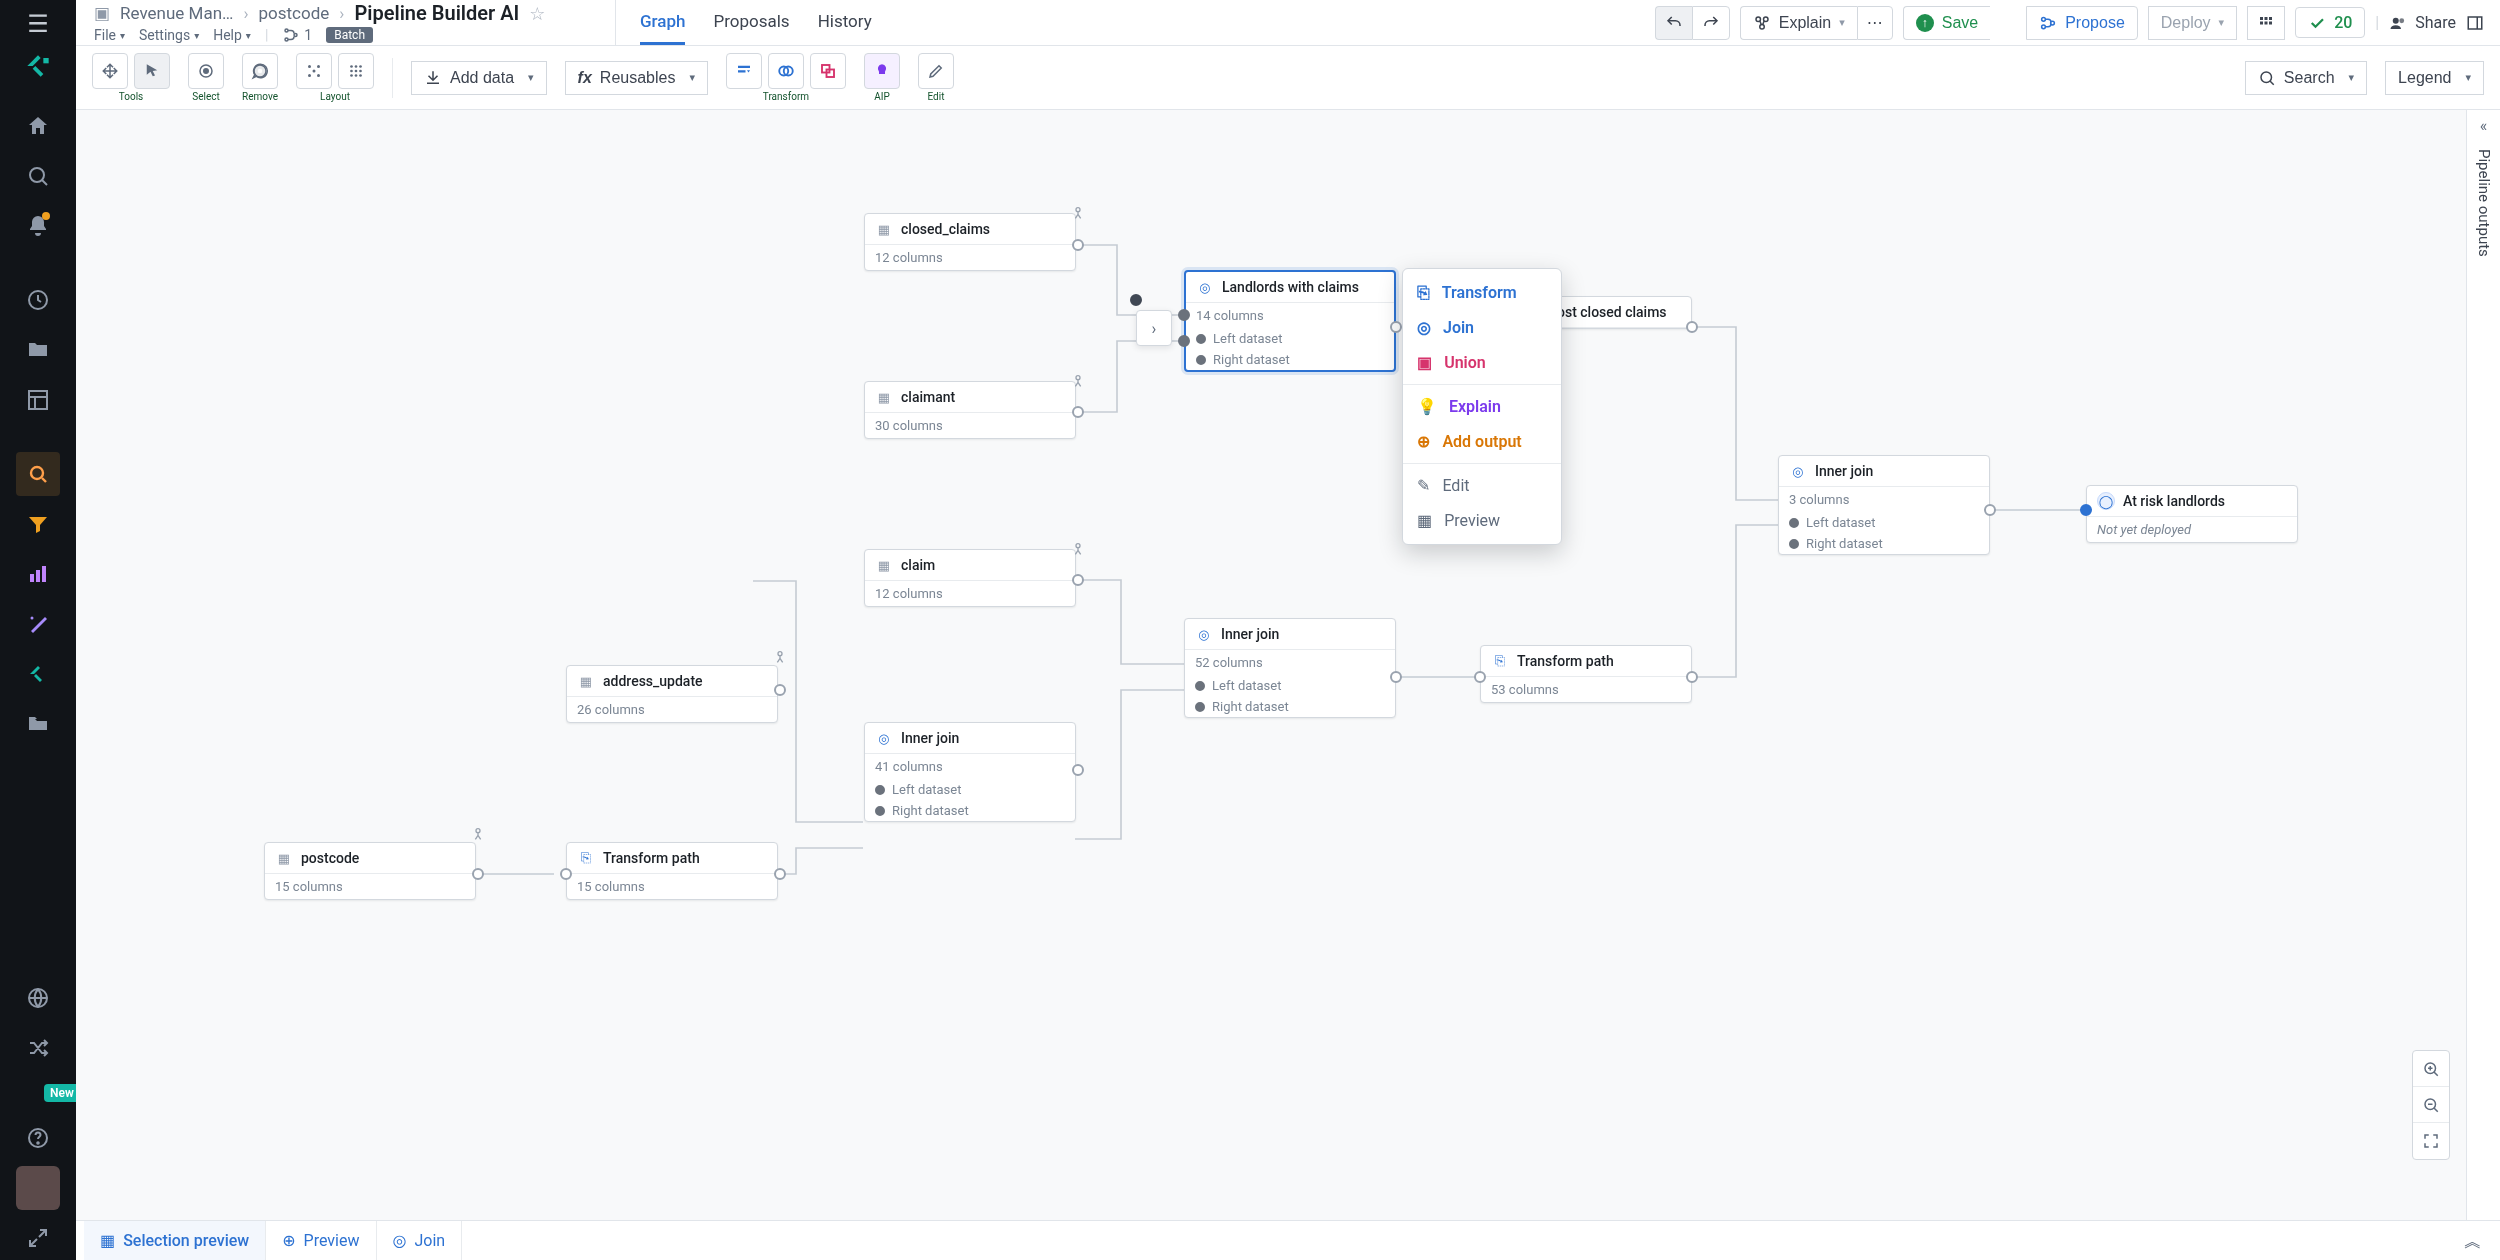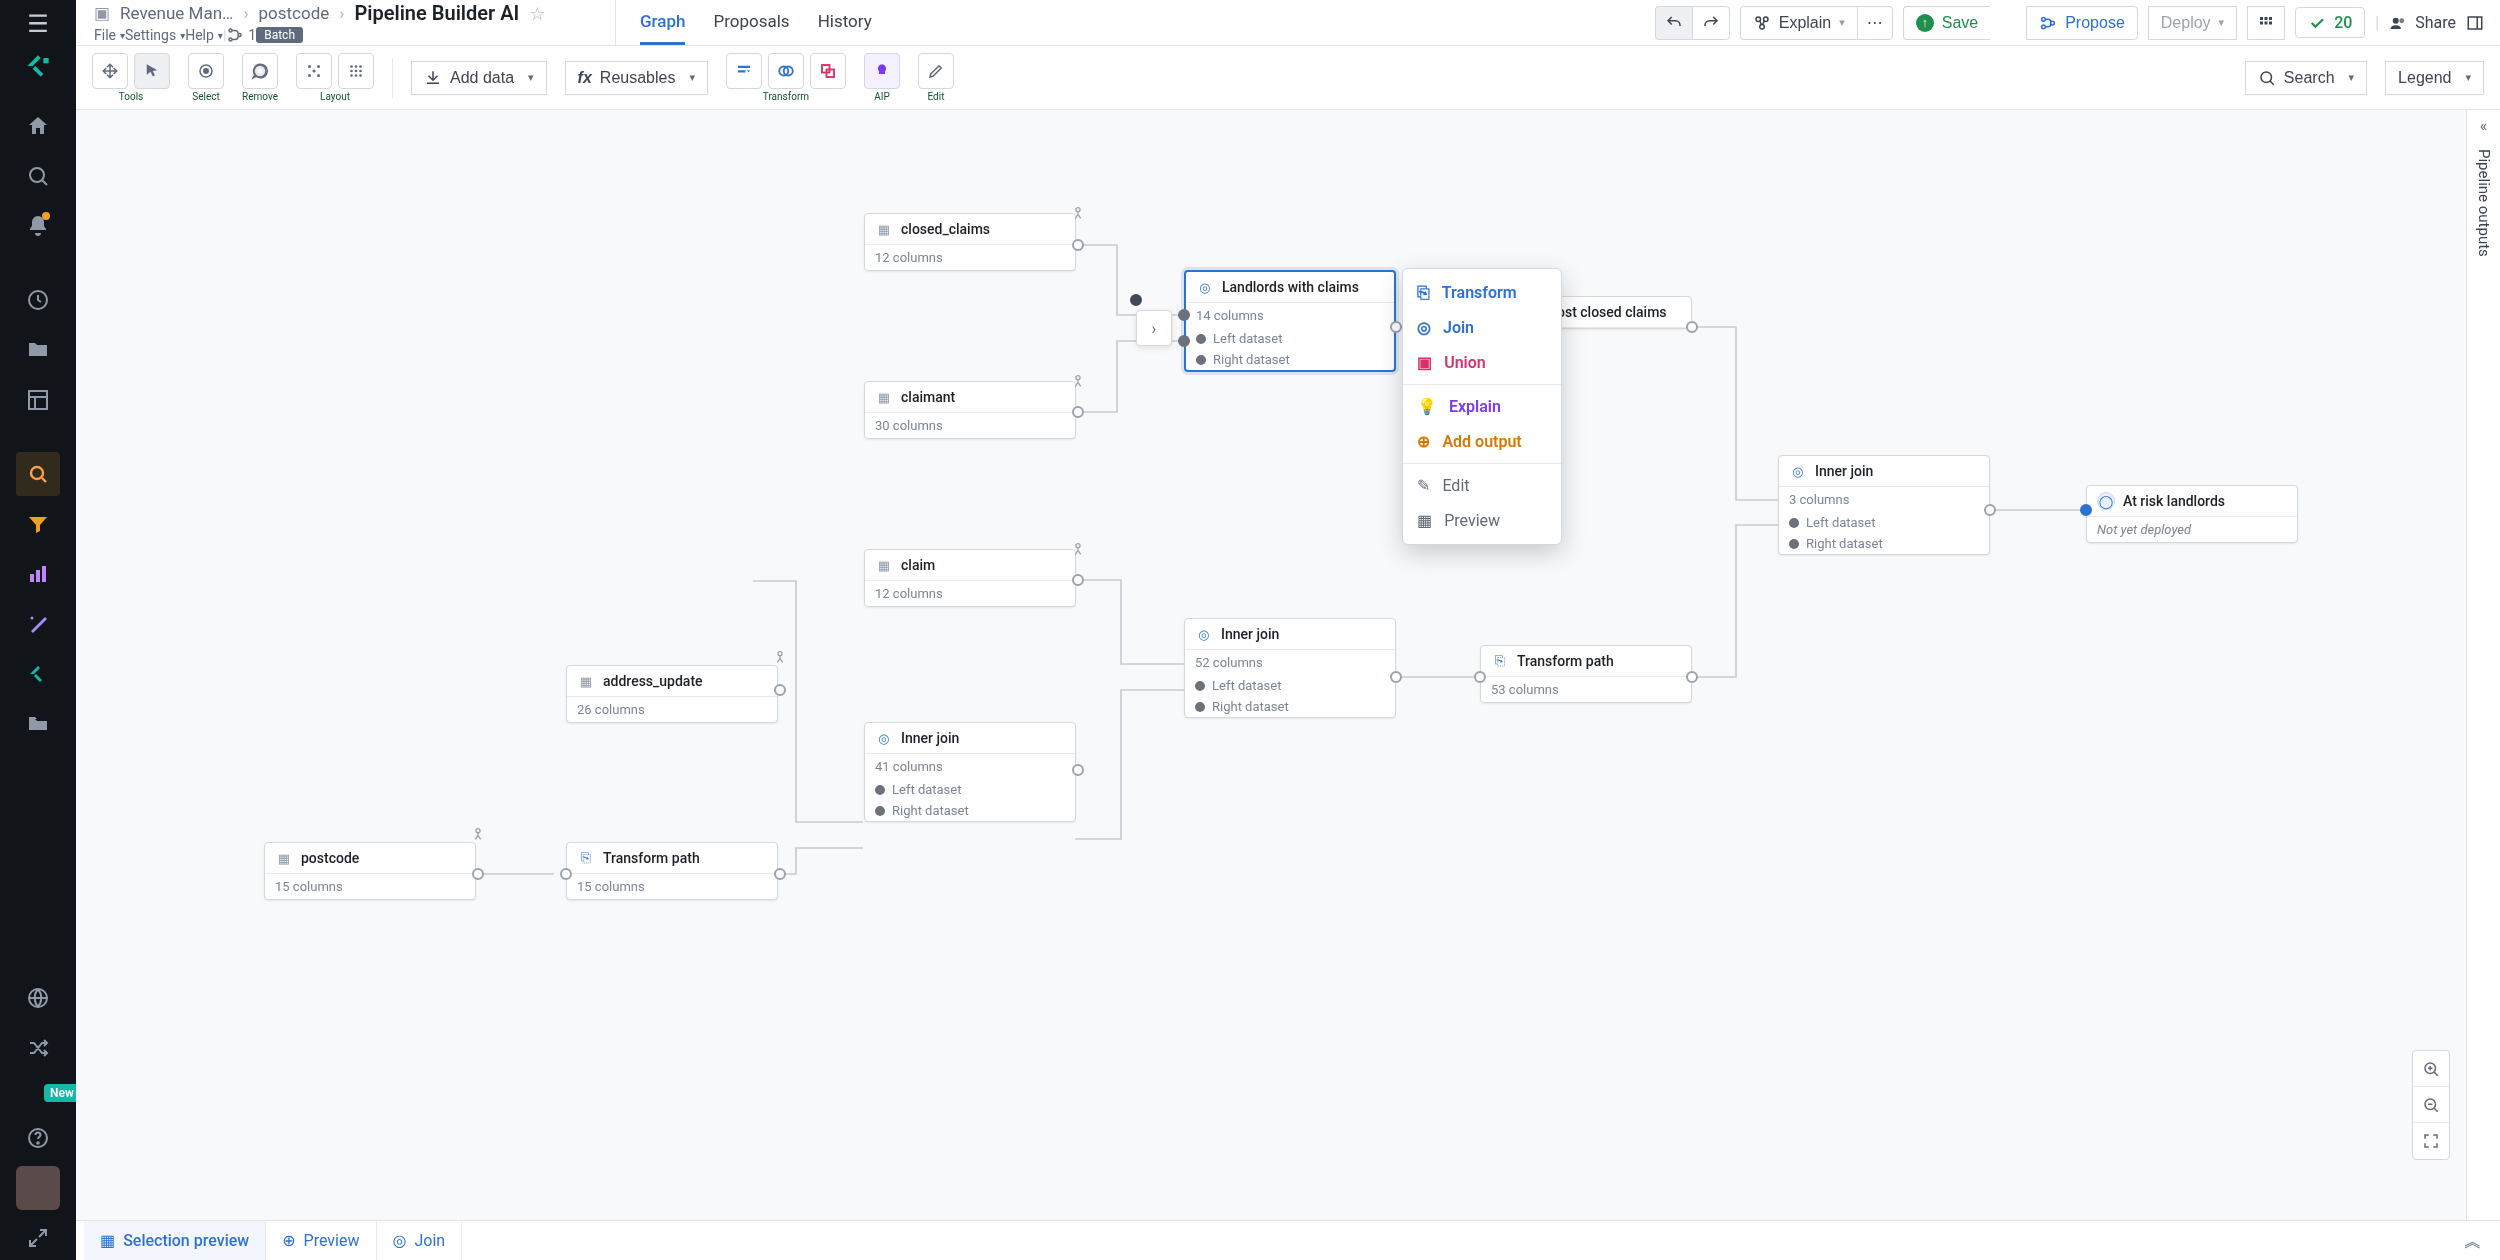--- a/index.html
+++ b/index.html
@@ -22,21 +22,21 @@
   .main { flex:1; display:flex; flex-direction:column; position:relative; }
 
   
   .topbar { height:46px; border-bottom:1px solid #e1e5ea; display:flex; align-items:stretch; }
   .crumb-block { display:flex; flex-direction:column; justify-content:center; padding:0 18px 0 18px; border-right:1px solid #e1e5ea; min-width:540px; }
   .crumb-row1 { display:flex; align-items:center; gap:10px; font-size:17px; color:#5f6b7c; }
   .crumb-row1 .crumb-link { color:#5f6b7c; }
   .crumb-row1 .sep { color:#abb3bf; }
   .crumb-row1 .title { color:#1C2127; font-weight:600; font-size:20px; }
   .crumb-row1 .star { color:#abb3bf; font-size:18px; }
-  .crumb-row2 { display:flex; align-items:center; font-size:14px; color:#5f6b7c; margin-top:1px;}
+  .crumb-row2 { display:flex; align-items:center; gap:14px; font-size:14px; color:#5f6b7c; margin-top:1px;}
   .crumb-row2 .menu-item { display:flex; align-items:center; gap:4px; cursor:pointer; }
   .crumb-row2 .divider { color:#d3d8de; }
   .crumb-row2 .batch-badge { background:#5f6b7c; color:#fff; padding:1px 8px; border-radius:3px; font-size:12px; }
   .tabrow { display:flex; align-items:flex-end; gap:28px; padding:0 24px; }
   .tabrow .tab { padding:12px 0 11px 0; font-size:17px; color:#3d4450; cursor:pointer; border-bottom:3px solid transparent; }
   .tabrow .tab.active { color:#2D72D2; border-bottom-color:#2D72D2; font-weight:500; }
   .top-actions { margin-left:auto; display:flex; align-items:center; gap:10px; padding-right:16px; }
   .btn { height:34px; border:1px solid #d3d8de; border-radius:0; background:#fff; display:inline-flex; align-items:center; gap:8px; padding:0 12px; font-size:16px; color:#3d4450; cursor:pointer; }
   .btn.icon-only { padding:0 9px; }
   .btn.green-txt { color:#1f8f4e; }

